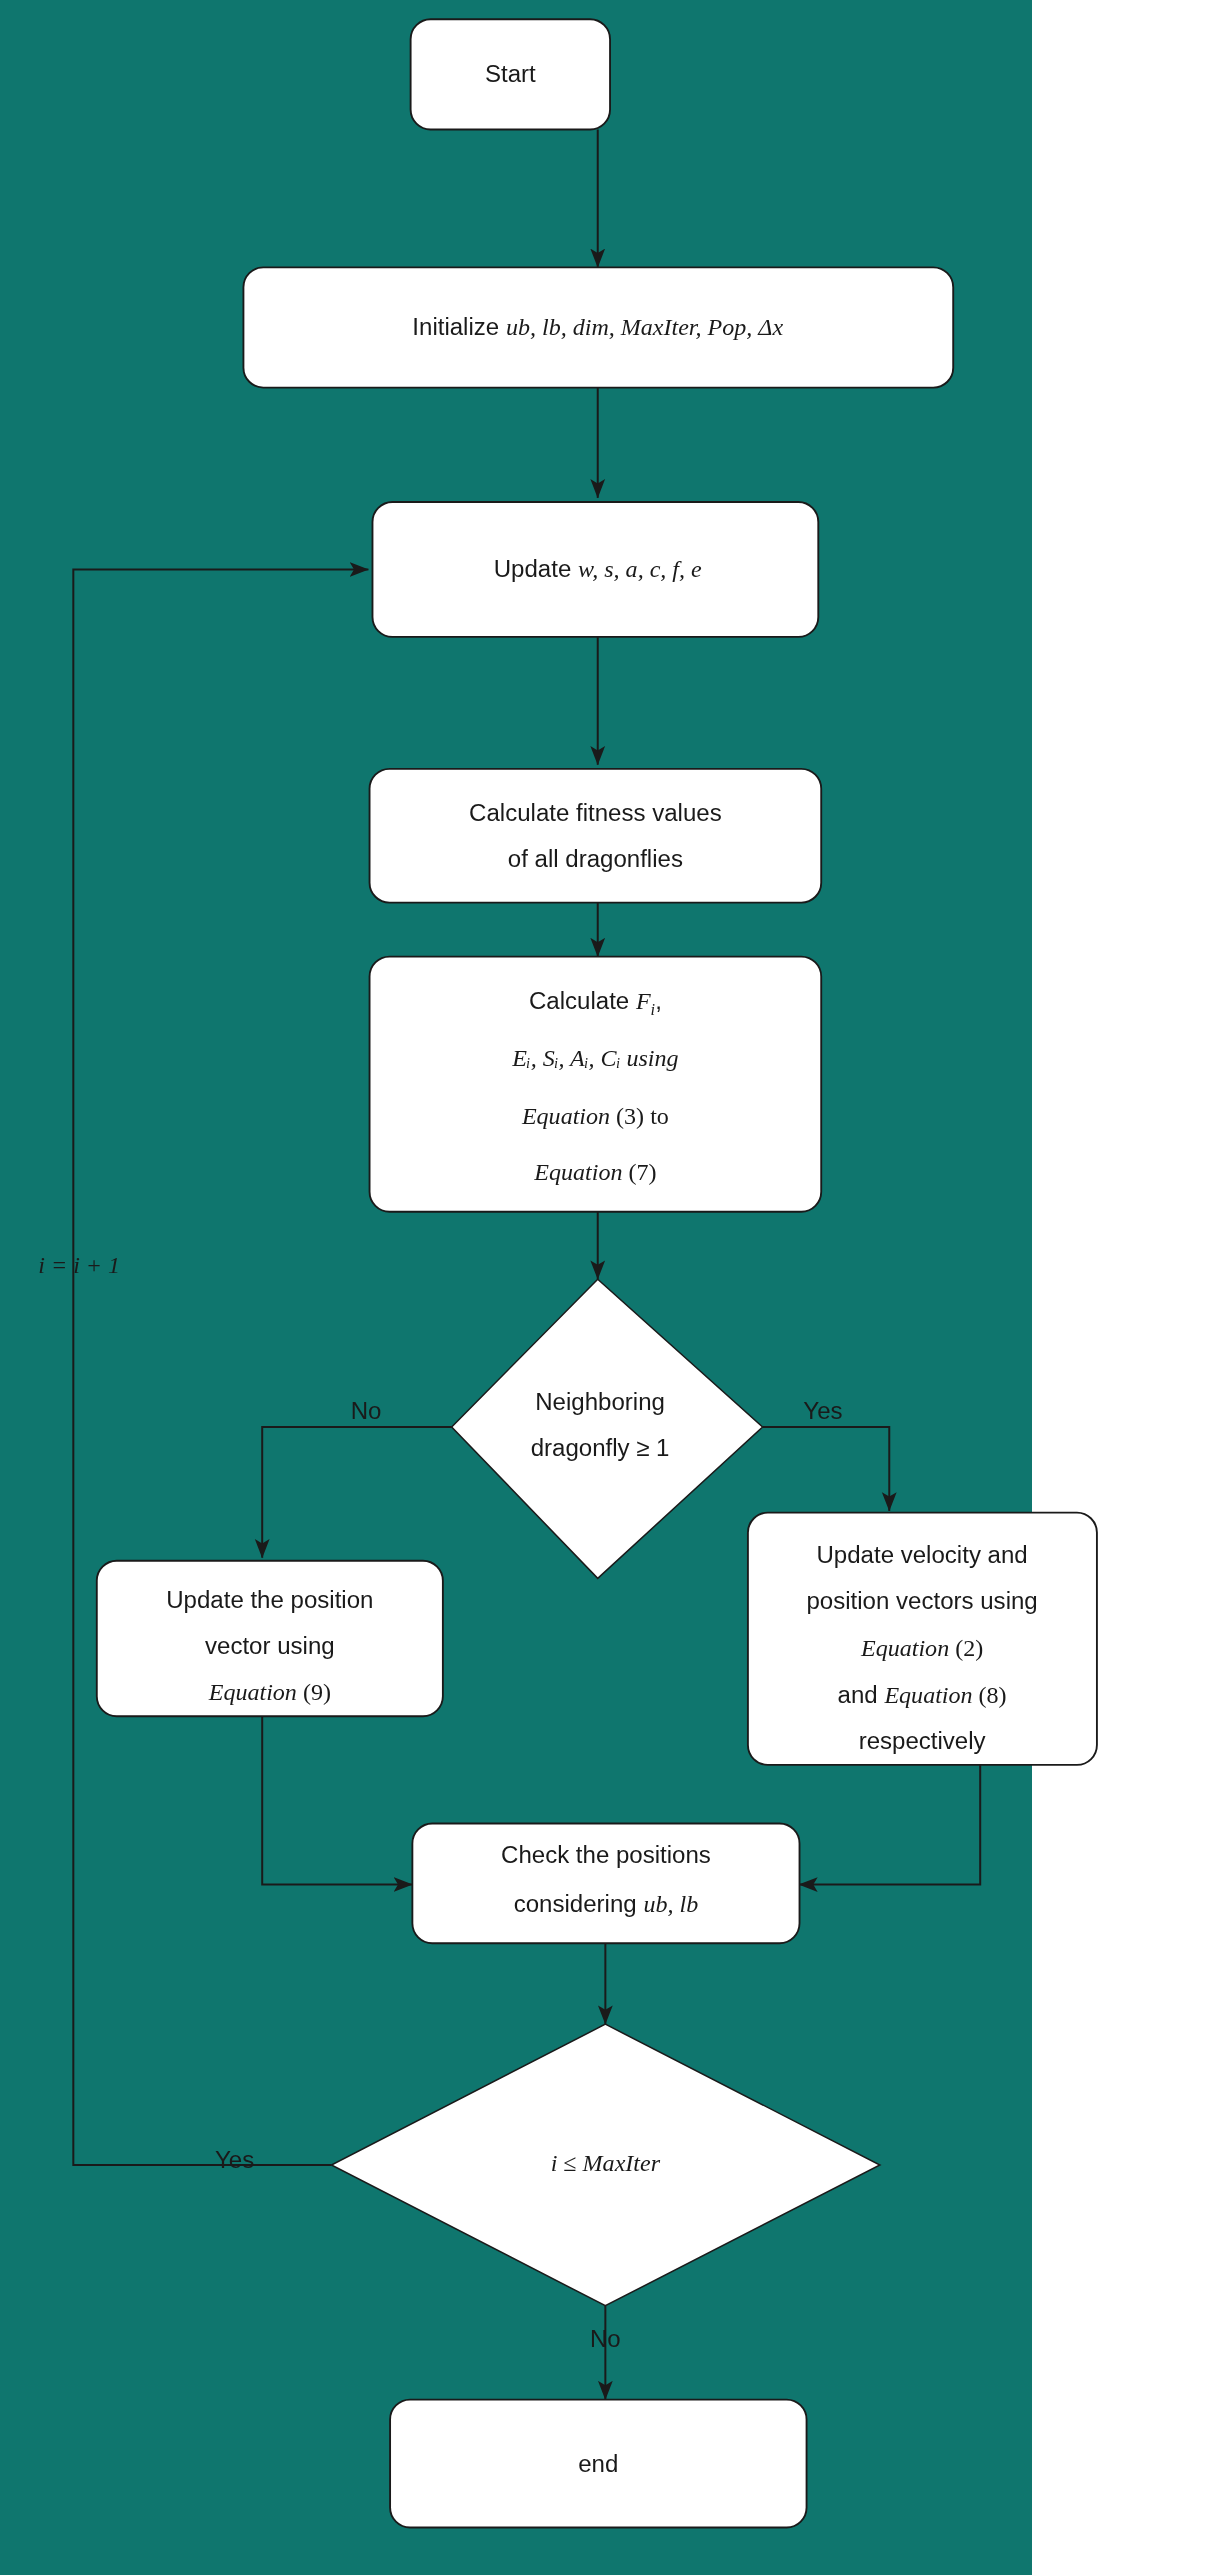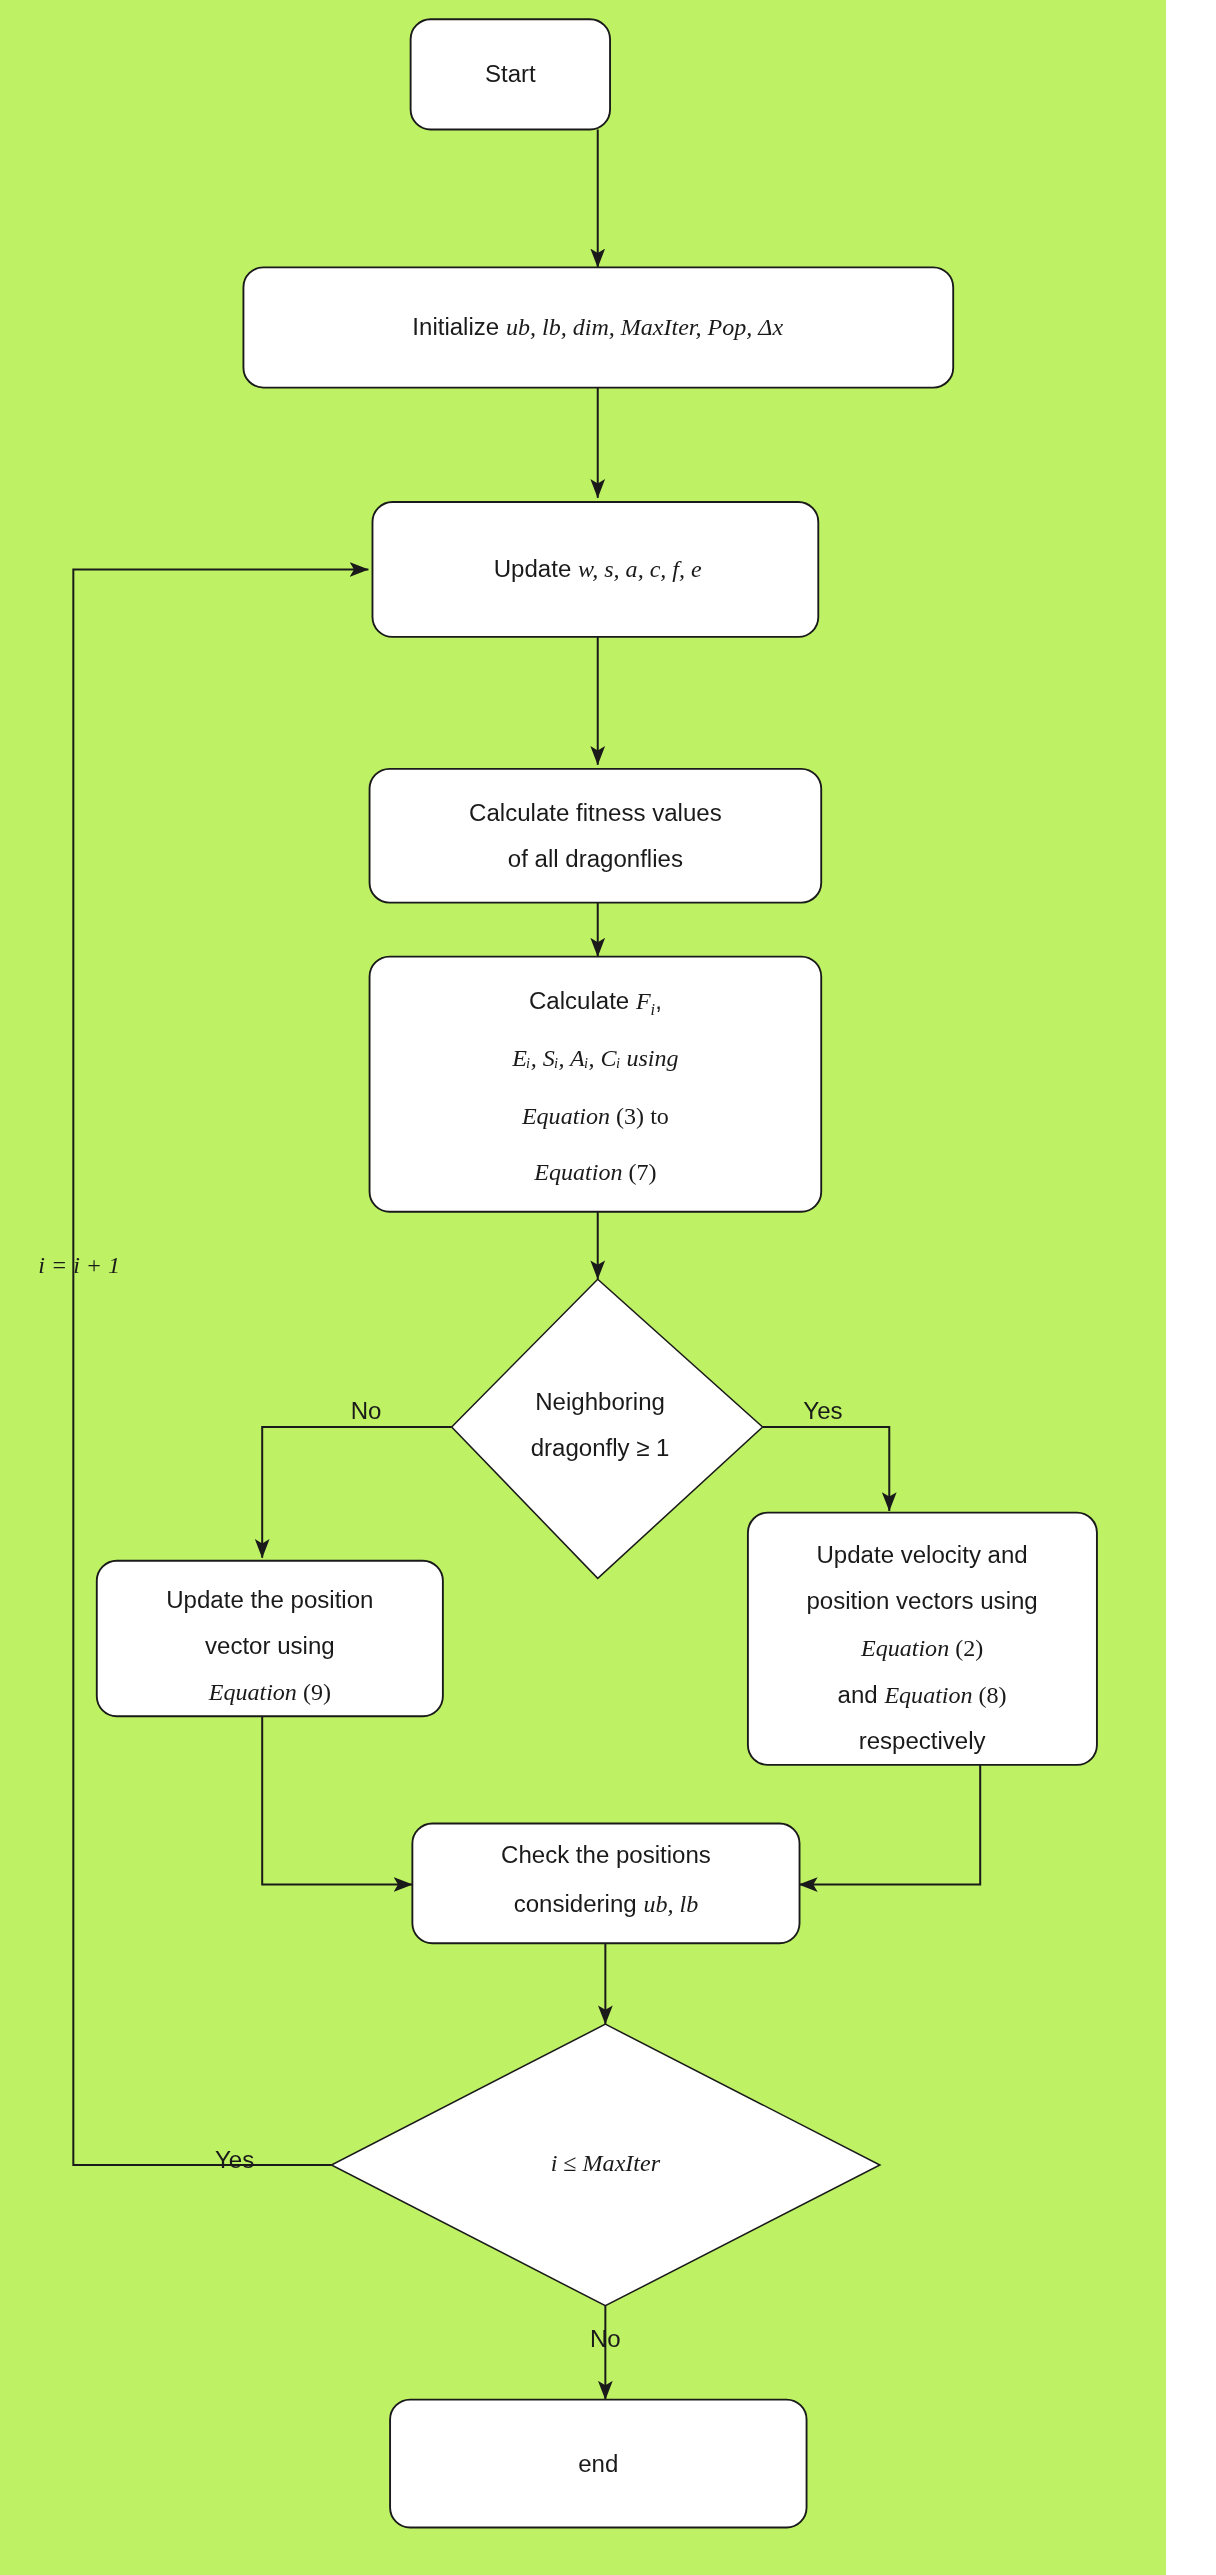--- a/index.html
+++ b/index.html
@@ -2,23 +2,23 @@
 <html style="font-size:9.4px"><head>
 <meta charset="utf-8">
 <style>
   html, body {
     margin: 0;
     padding: 0;
     background: #ffffff;
   }
   #flowchart-root {
     position: relative;
-    width: 1166px;
+    width: 1032px;
     height: 2576px;
-    background: #bef264;
+    background: #0f766e;
     font-family: "Liberation Sans", sans-serif;
   }
   svg#flow-svg {
     position: absolute;
     top: 0;
     left: 0;
     width: 1216px;
     height: 2576px;
     display: block;
   }

